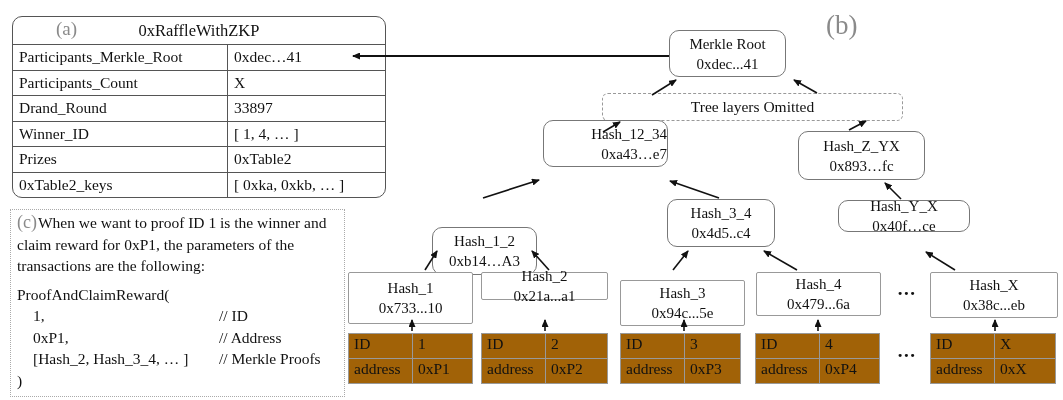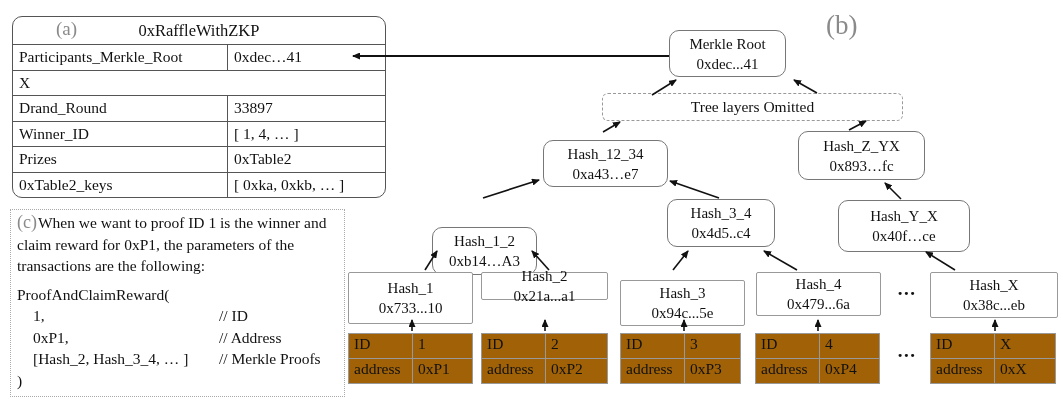--- a/index.html
+++ b/index.html
@@ -73,20 +73,21 @@
   <div class="panel-a">
     <div class="pa-header">
       <span class="pa-label gray-label">(a)</span>
       <span>0xRaffleWithZKP</span>
     </div>
     <div class="pa-row">
       <div class="pa-key">Participants_Merkle_Root</div>
       <div class="pa-val">0xdec…41</div>
     </div>
     <div class="pa-row">
+      <div class="pa-key">Participants_Count</div>
       <div class="pa-val">X</div>
     </div>
     <div class="pa-row">
       <div class="pa-key">Drand_Round</div>
       <div class="pa-val">33897</div>
     </div>
     <div class="pa-row">
       <div class="pa-key">Winner_ID</div>
       <div class="pa-val">[ 1, 4, … ]</div>
     </div>
@@ -126,41 +127,41 @@
 
   <div class="tnode round" style="left:669px; top:30px; width:117px; height:47px;">
     <div>Merkle Root</div>
     <div>0xdec...41</div>
   </div>
 
   <div class="tnode omitted" style="left:602px; top:93px; width:301px; height:28px;">
     <div>Tree layers Omitted</div>
   </div>
 
-  <div class="tnode round" style="left:543px; top:140px; width:125px; height:47px;">
+  <div class="tnode round" style="left:543px; top:120px; width:125px; height:47px;align-items:flex-end;">
     <div>Hash_12_34</div>
     <div>0xa43…e7</div>
   </div>
 
   <div class="tnode round" style="left:798px; top:131px; width:127px; height:49px;">
     <div>Hash_Z_YX</div>
     <div>0x893…fc</div>
   </div>
 
   <div class="tnode round" style="left:432px; top:200px; width:105px; height:48px;margin-top:27px;">
     <div>Hash_1_2</div>
     <div>0xb14…A3</div>
   </div>
 
   <div class="tnode round" style="left:667px; top:199px; width:108px; height:48px;">
     <div>Hash_3_4</div>
     <div>0x4d5..c4</div>
   </div>
 
-  <div class="tnode round" style="left:838px; top:200px; width:132px; height:52px;">
+  <div class="tnode round" style="left:838px; top:200px; width:132px; height:32px;">
     <div>Hash_Y_X</div>
     <div>0x40f…ce</div>
   </div>
 
   <div class="tnode leaf" style="left:348px; top:272px; width:125px; height:52px;">
     <div>Hash_1</div>
     <div>0x733...10</div>
   </div>
 
   <div class="tnode leaf" style="left:481px; top:272px; width:127px; height:28px;">

